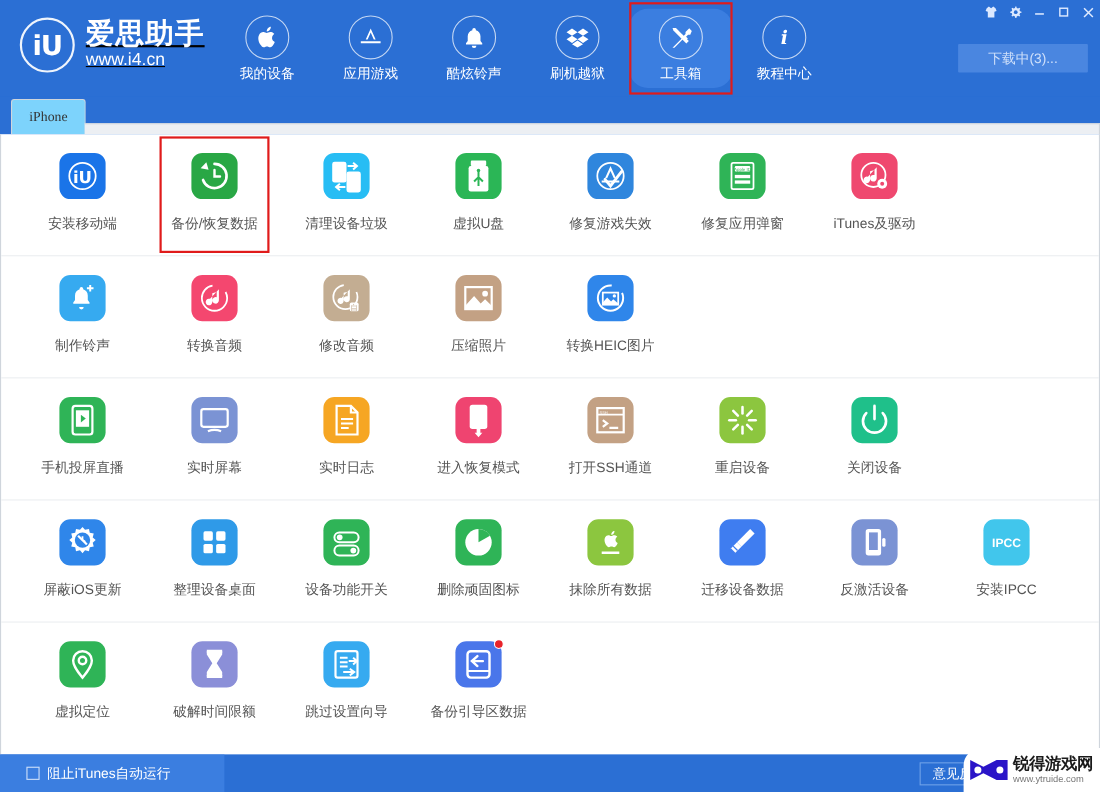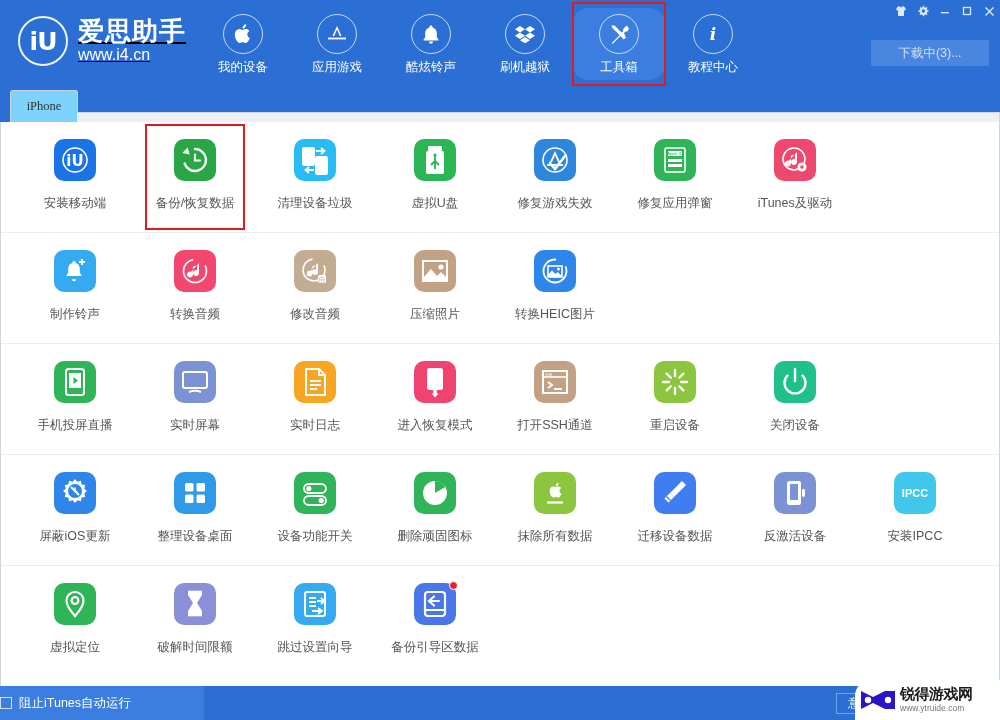--- a/index.html
+++ b/index.html
@@ -168,40 +168,40 @@
   .footer {
     height:34px;
     background:#2b6fd4;
     display:flex; align-items:center;
     position:relative;
   }
   .footer-left {
     width:204px; height:100%;
     background:#3b7ee0;
     display:flex; align-items:center;
-    padding-left:0;
+    padding-left:24px;
   }
   .chk {
     width:12px; height:12px;
     border:1px solid #cfe0fa;
     background:transparent;
     margin-right:7px; flex:none;
   }
   .footer-left span { color:#fff; font-size:12.5px; white-space:nowrap; }
   .footer-spacer { flex:1; }
   .foot-btn {
     height:21px; padding:0 11px;
     border:1px solid #6fa2e8;
     color:#fff; font-size:12px;
     display:flex; align-items:center;
     margin-right:10px;
   }
   .watermark {
     position:absolute; right:0; bottom:0;
-    width:145px; height:40px;
+    width:124px; height:40px;
     background:#fff;
     display:flex; align-items:center;
     padding-left:4px;
     border-top-left-radius:16px;
   }
   .wm-logo { flex:none; }
   .wm-txt { margin-left:3px; line-height:1; }
   .wm-name {
     font-size:15px; font-weight:bold; color:#1a1a1a;
     font-family:"DejaVu Sans",sans-serif; letter-spacing:-.5px;

